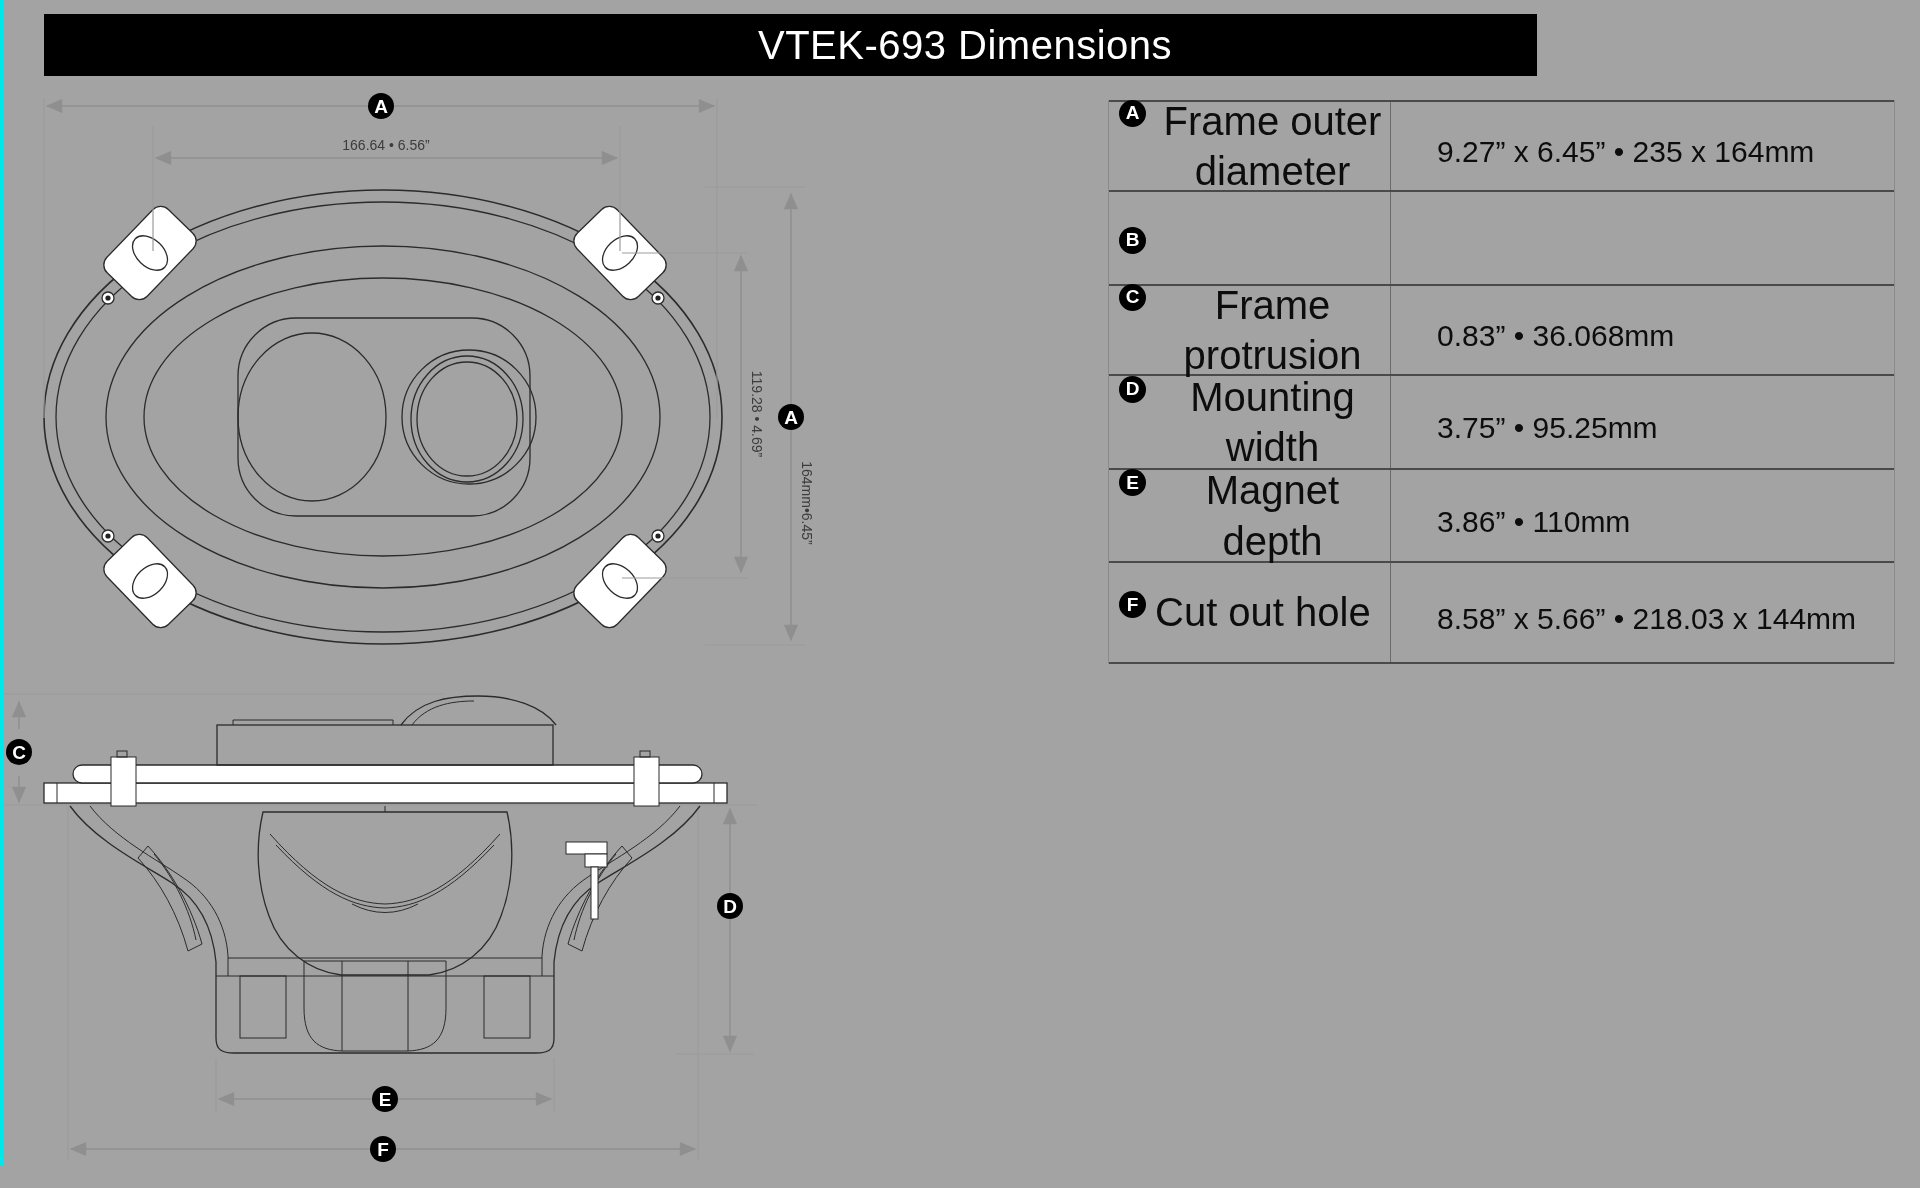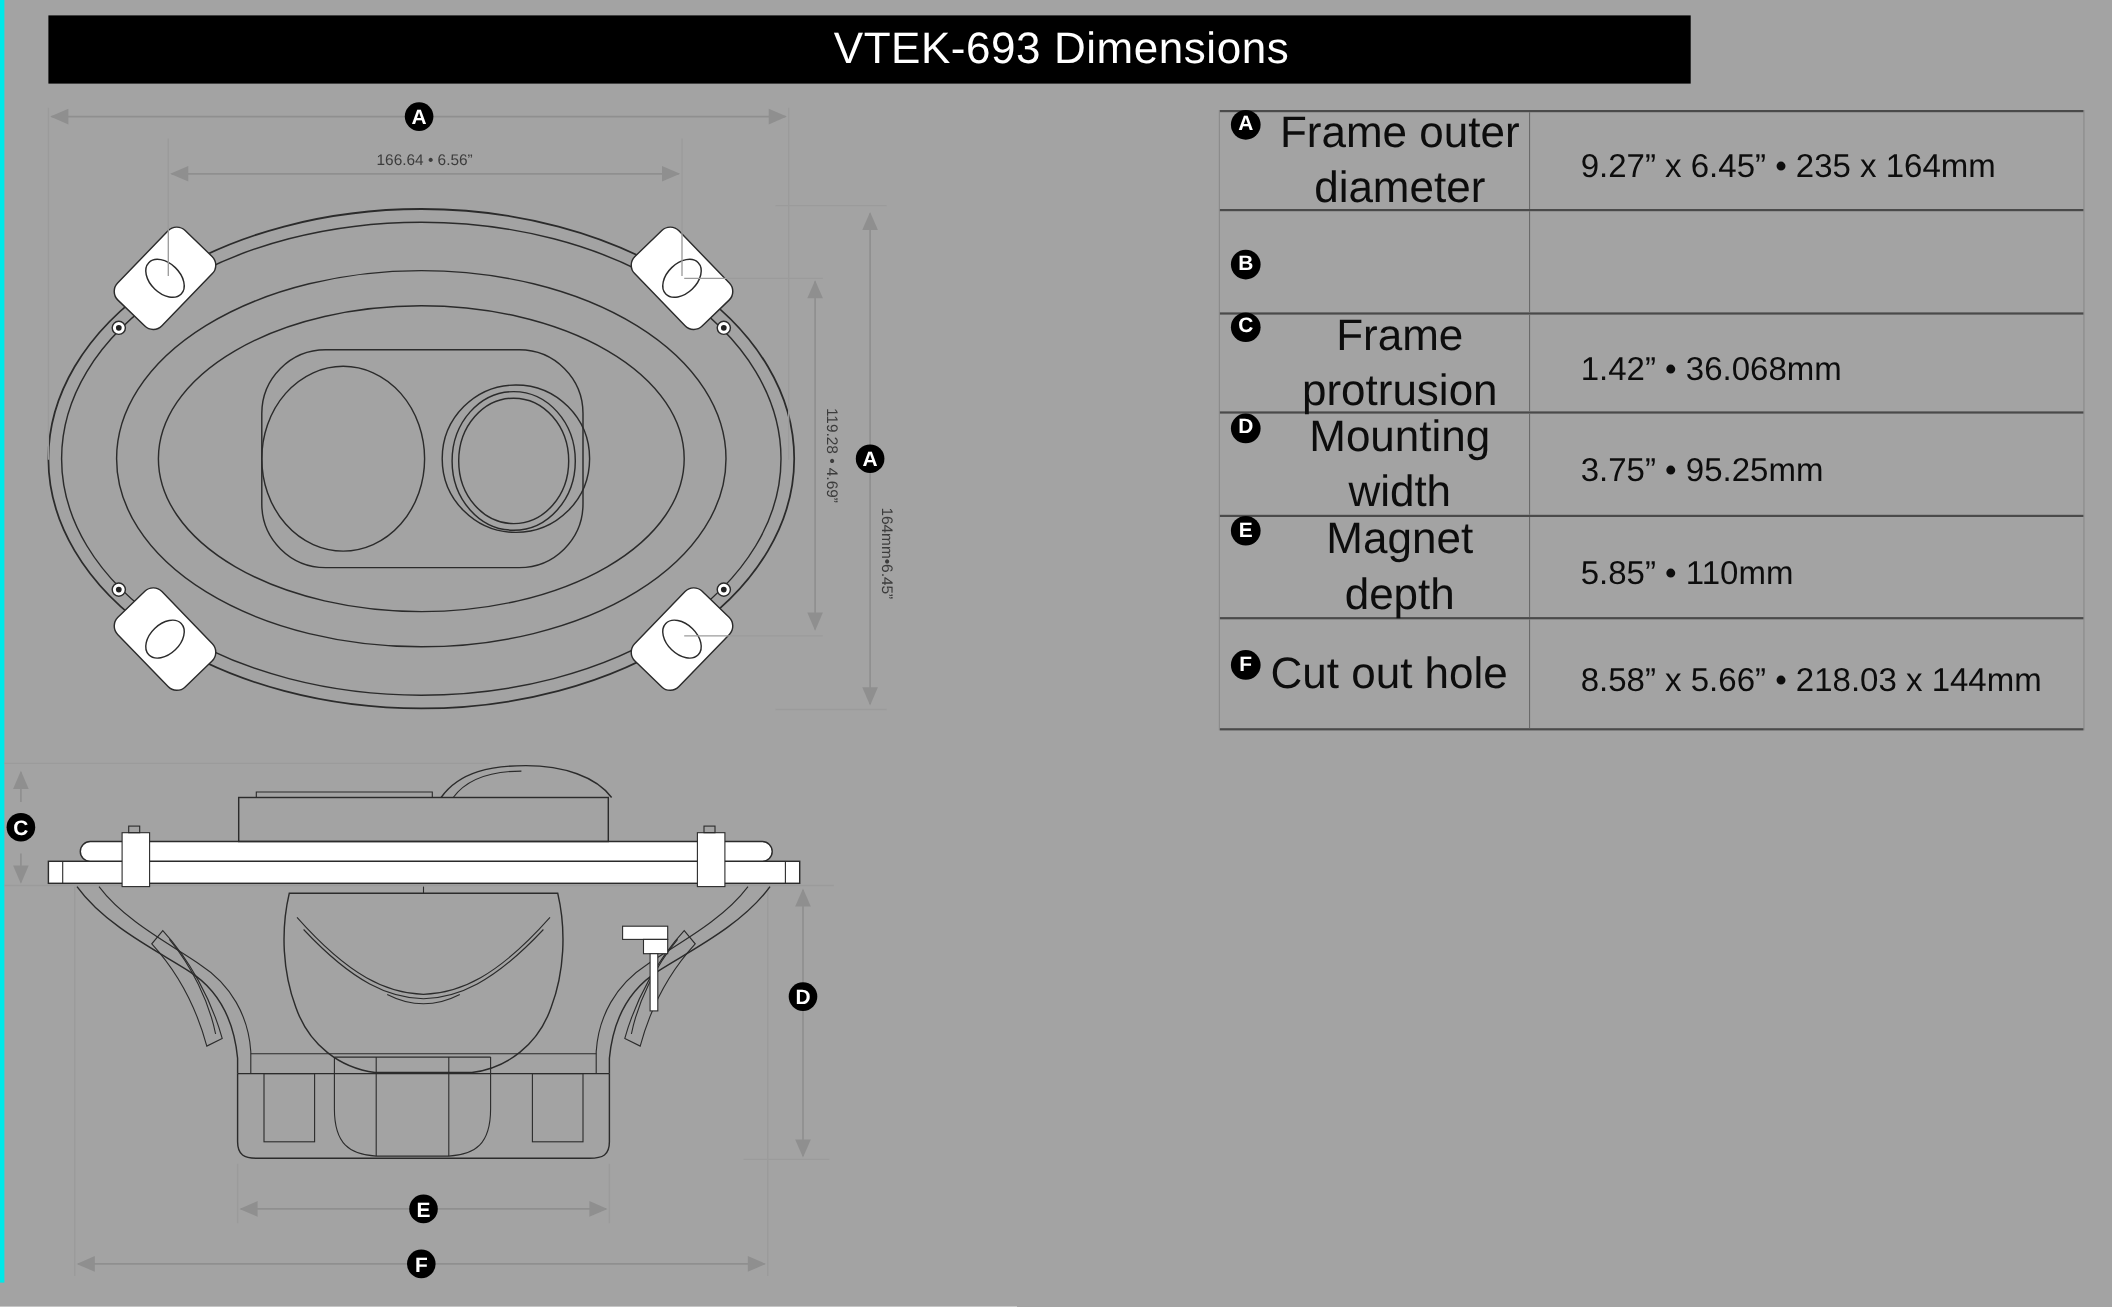--- a/index.html
+++ b/index.html
@@ -234,21 +234,21 @@
     </div>
 
     <div class="spec-row single" style="height:88px">
       <div class="cell label-cell">
         <div class="label-row">
           <span class="badge">C</span>
           <span class="label-text">Frame protrusion</span>
         </div>
       </div>
       <div class="cell value-cell">
-        <span class="value-text">1.42” • 36.068mm</span>
+        <span class="value-text">0.83” • 36.068mm</span>
       </div>
     </div>
 
     <div class="spec-row single" style="height:92px">
       <div class="cell label-cell">
         <div class="label-row">
           <span class="badge">D</span>
           <span class="label-text">Mounting width</span>
         </div>
       </div>
@@ -258,21 +258,21 @@
     </div>
 
     <div class="spec-row single" style="height:91px">
       <div class="cell label-cell">
         <div class="label-row">
           <span class="badge">E</span>
           <span class="label-text">Magnet depth</span>
         </div>
       </div>
       <div class="cell value-cell">
-        <span class="value-text">5.85” • 110mm</span>
+        <span class="value-text">3.86” • 110mm</span>
       </div>
     </div>
 
     <div class="spec-row single" style="height:99px">
       <div class="cell label-cell">
         <div class="label-row">
           <span class="badge">F</span>
           <span class="label-text">Cut out hole</span>
         </div>
       </div>

